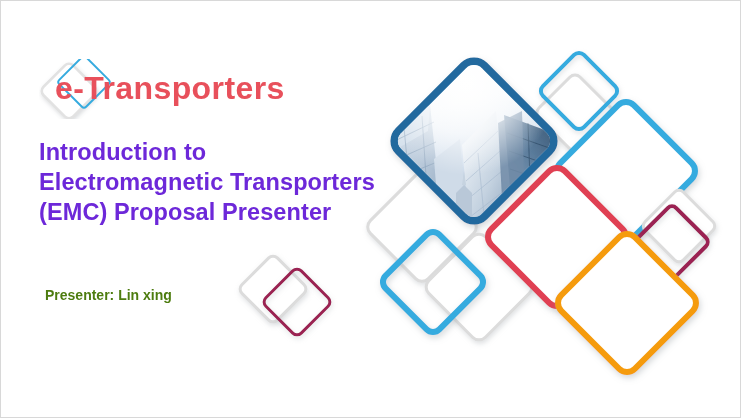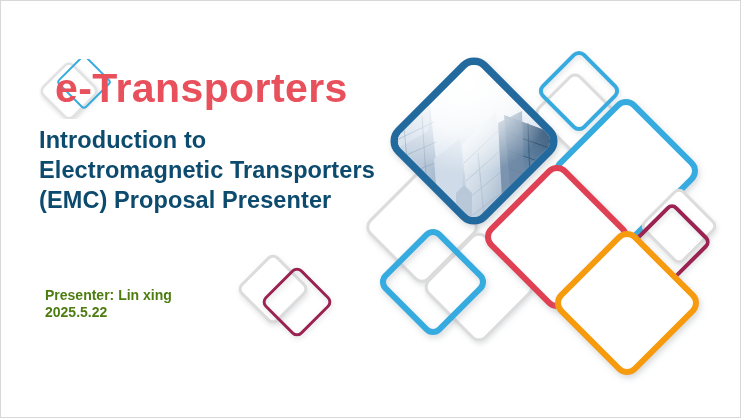--- a/index.html
+++ b/index.html
@@ -52,33 +52,33 @@
     width: 120px;
     height: 60px;
     z-index: 1;
   }
 
   .logo-text {
     position: absolute;
     left: 16px;
     top: 1px;
     z-index: 2;
-    font-size: 41px;
+    font-size: 32px;
     font-weight: bold;
     letter-spacing: 0.4px;
     white-space: nowrap;
     line-height: 56px;
   }
   .logo-e { color: #E8505B; }
   .logo-dash { color: #E8505B; }
   .logo-rest { color: #E8505B; }
 
   .main-title {
-    margin-top: 6px;
-    color: #0c4a6e;
+    margin-top: 18px;
+    color: #6d28d9;
     font-size: 23.5px;
     font-weight: bold;
     line-height: 30px;
     letter-spacing: 0.1px;
     width: 400px;
   }
   .main-title div { white-space: nowrap; }
 
   .presenter {
     position: absolute;
@@ -273,17 +273,16 @@
 
       <div class="main-title">
         <div>Introduction to</div>
         <div>Electromagnetic Transporters</div>
         <div>(EMC) Proposal Presenter</div>
       </div>
     </div>
 
     <div class="presenter">
       <div>Presenter: Lin xing</div>
-      <div>2025.5.22</div>
     </div>
 
   </div>
 </div>
 
 </body></html>

